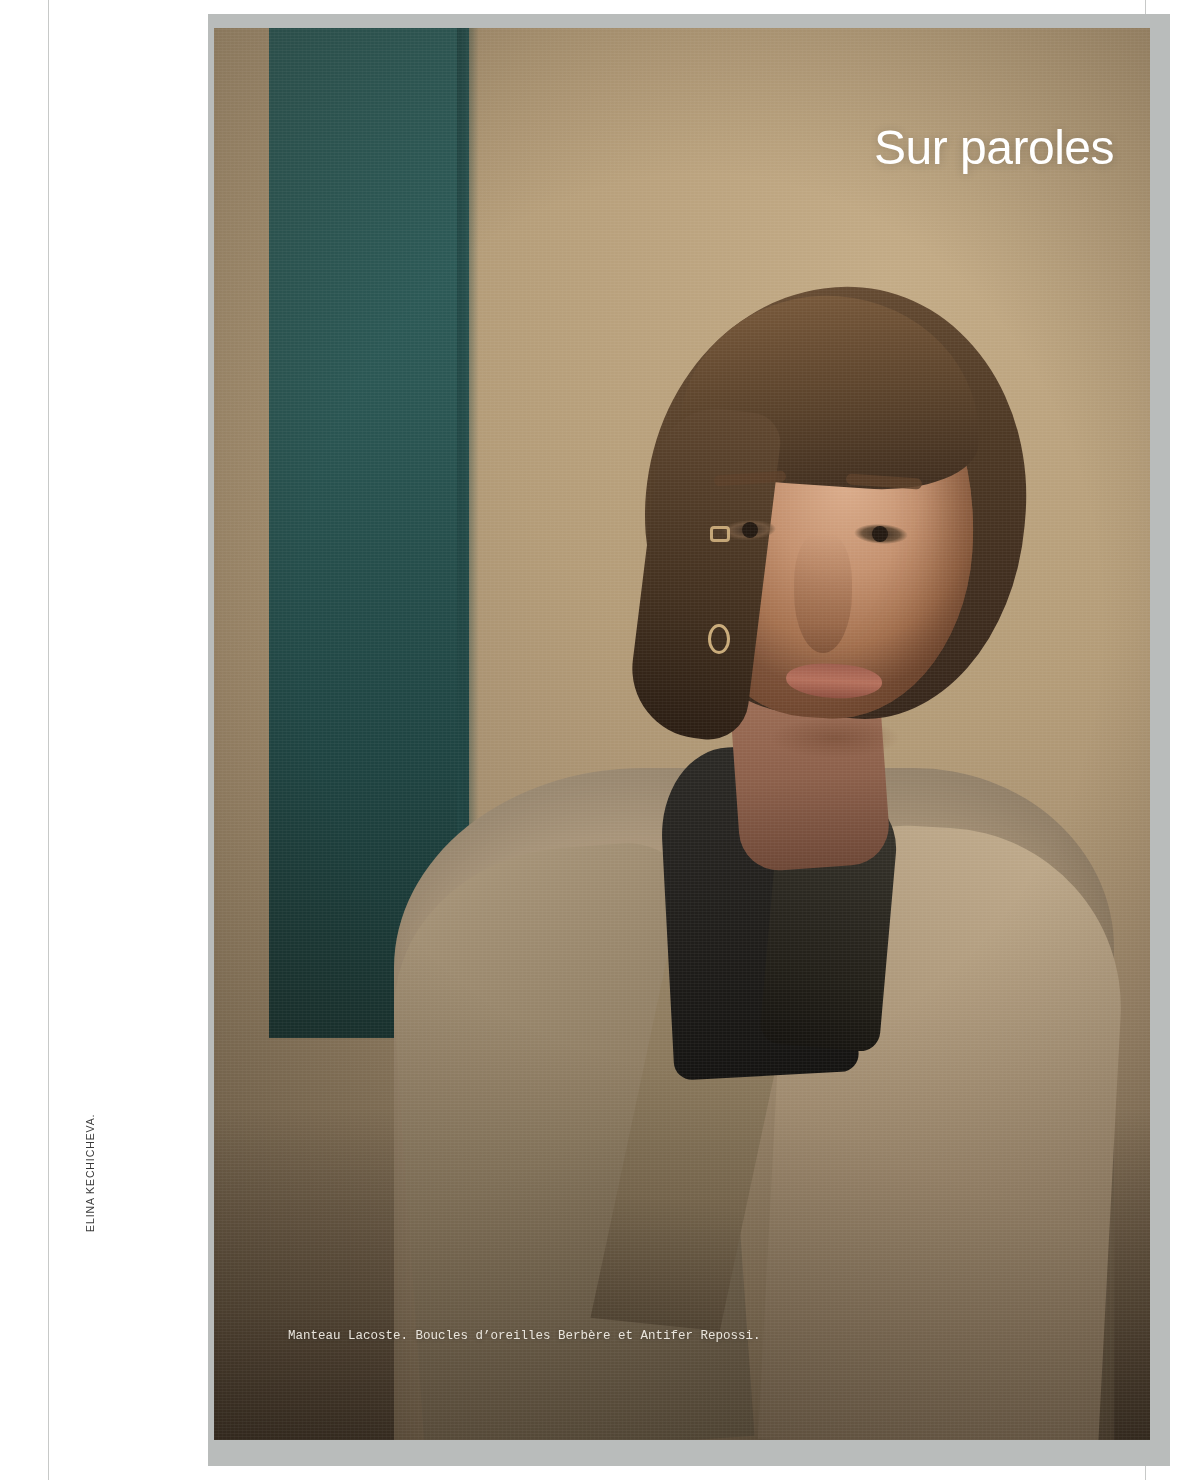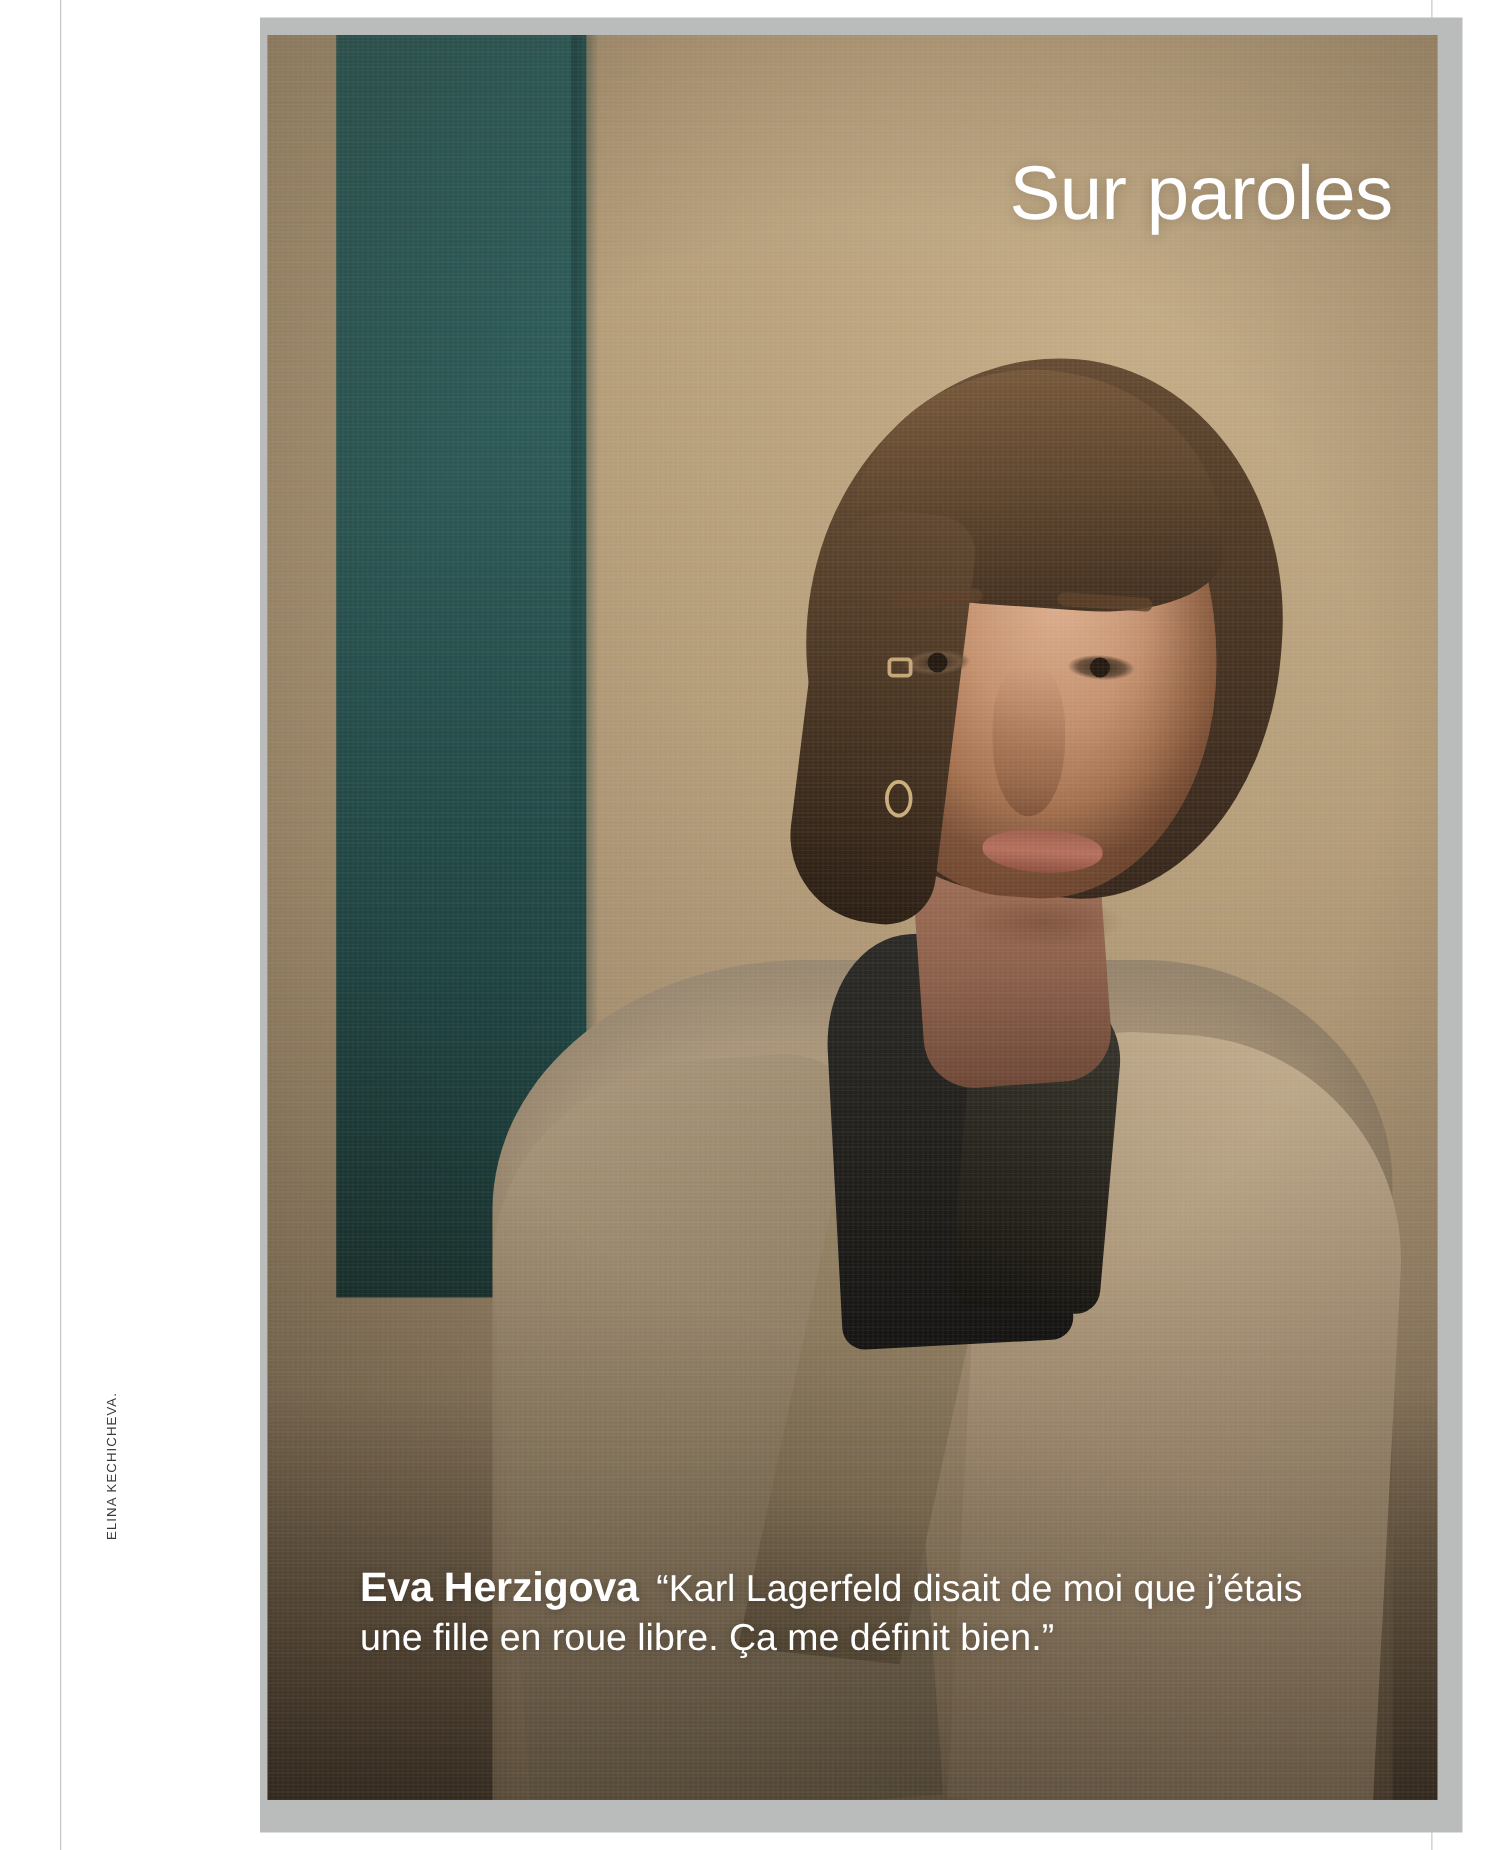--- a/index.html
+++ b/index.html
@@ -296,21 +296,21 @@
     opacity: 0.85;
   }
 
   
   .headline {
     position: absolute;
     right: 36px;
     top: 96px;
     color: #ffffff;
     font-family: "Liberation Sans", sans-serif;
-    font-size: 61px;
+    font-size: 48px;
     font-weight: 400;
     letter-spacing: -0.5px;
     line-height: 1;
     text-shadow: 0 1px 10px rgba(0,0,0,0.18);
   }
 
   .caption-block {
     position: absolute;
     left: 74px;
     bottom: 92px;
@@ -398,21 +398,19 @@
       <div class="ear-cuff"></div>
       <div class="earring"></div>
     </div>
 
     <div class="bg-vignette"></div>
     <div class="grain"></div>
 
     <div class="headline">Sur paroles</div>
 
     <div class="caption-block">
-      <p class="caption-lead">
-        <span class="caption-name">Eva Herzigova</span><span>“Karl Lagerfeld disait de moi que j’étais une fille en roue libre. Ça me définit bien.”</span>
-      </p>
       <div class="credits">
+        <p>Manteau Lacoste. Boucles d’oreilles Berbère et Antifer Repossi.</p>
       </div>
     </div>
 
   </div>
 </div>
 
 </body></html>

